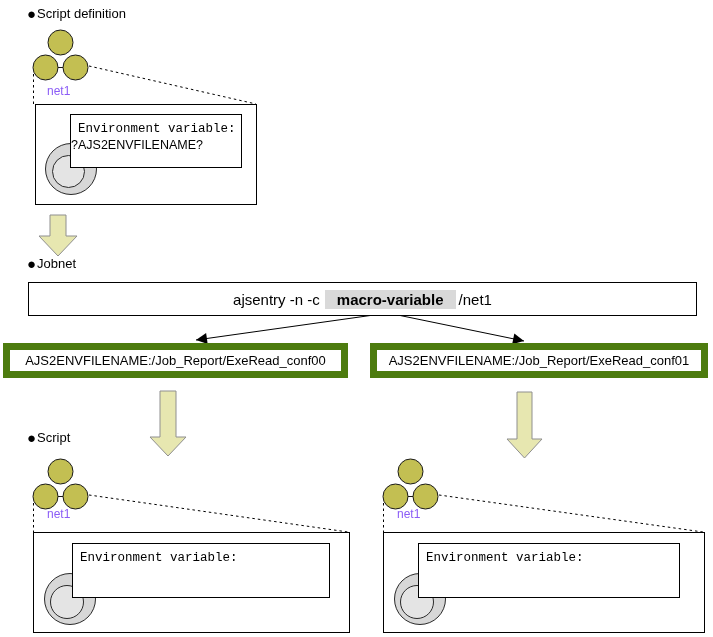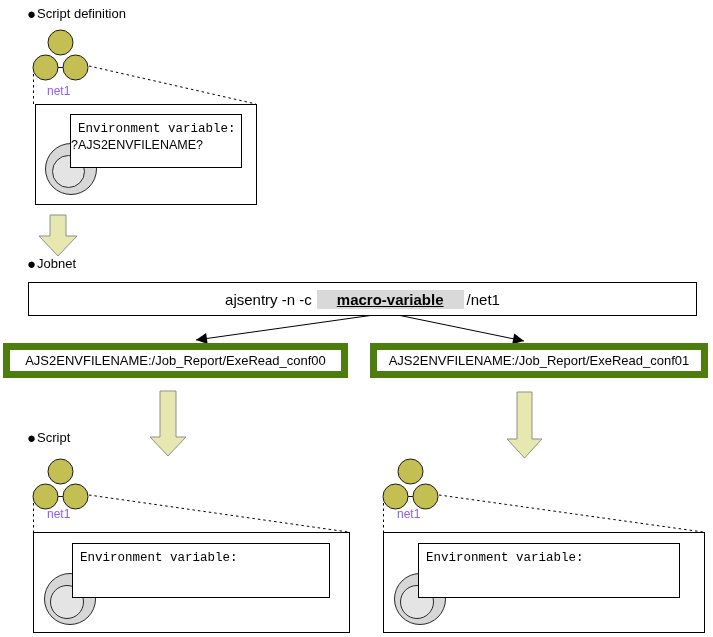--- a/index.html
+++ b/index.html
@@ -13,21 +13,21 @@
 
   .panel { position:absolute; z-index:1; background:#fff; border:1px solid #000; }
 
   svg.overlay { position:absolute; left:0; top:0; z-index:2; pointer-events:none; }
 
   .envbox { position:absolute; z-index:3; background:#fff; border:1px solid #000; font-size:12.5px; color:#000; }
   .envbox .l1 { padding:7px 4px 0 7px; white-space:nowrap;font-family:Liberation Mono, monospace; }
   .envbox .l2 { padding:2px 6px 0 0; text-align:left; white-space:nowrap; }
 
   .codebox { position:absolute; z-index:3; background:#fff; border:1px solid #000; display:flex; align-items:center; justify-content:center; font-size:15px; white-space:pre; }
-  .macro-chip { background:var(--macro-bg,#d9d9d9); font-weight:bold; padding:1px 20px; margin:0 3px 0 5px;text-decoration:underline; }
+  .macro-chip { background:var(--macro-bg,#d9d9d9); font-weight:bold; padding:1px 12px; margin:0 3px 0 5px; }
 
   .filebox { position:absolute; z-index:3; background:#fff; border:7px solid #4d7c0f; display:flex; align-items:center; justify-content:center; font-size:13px; white-space:nowrap; }
 </style>
 </head>
 <body>
 
 <div class="canvas">
 
   <div class="section-label" style="left:27px; top:6px;">
     <span class="bullet">●</span>

